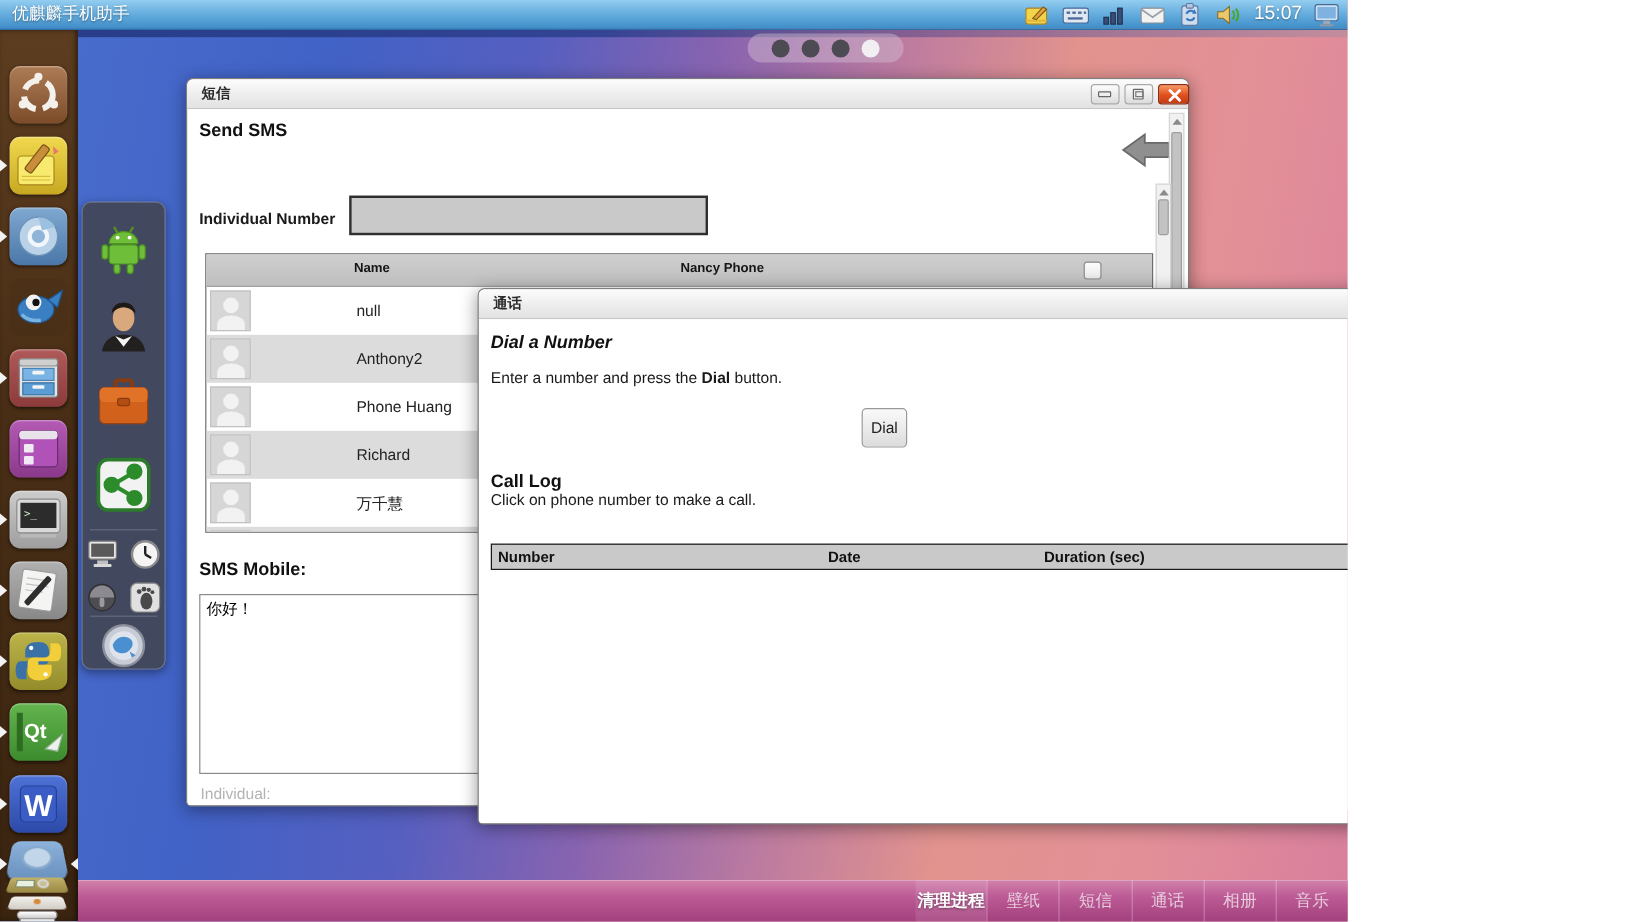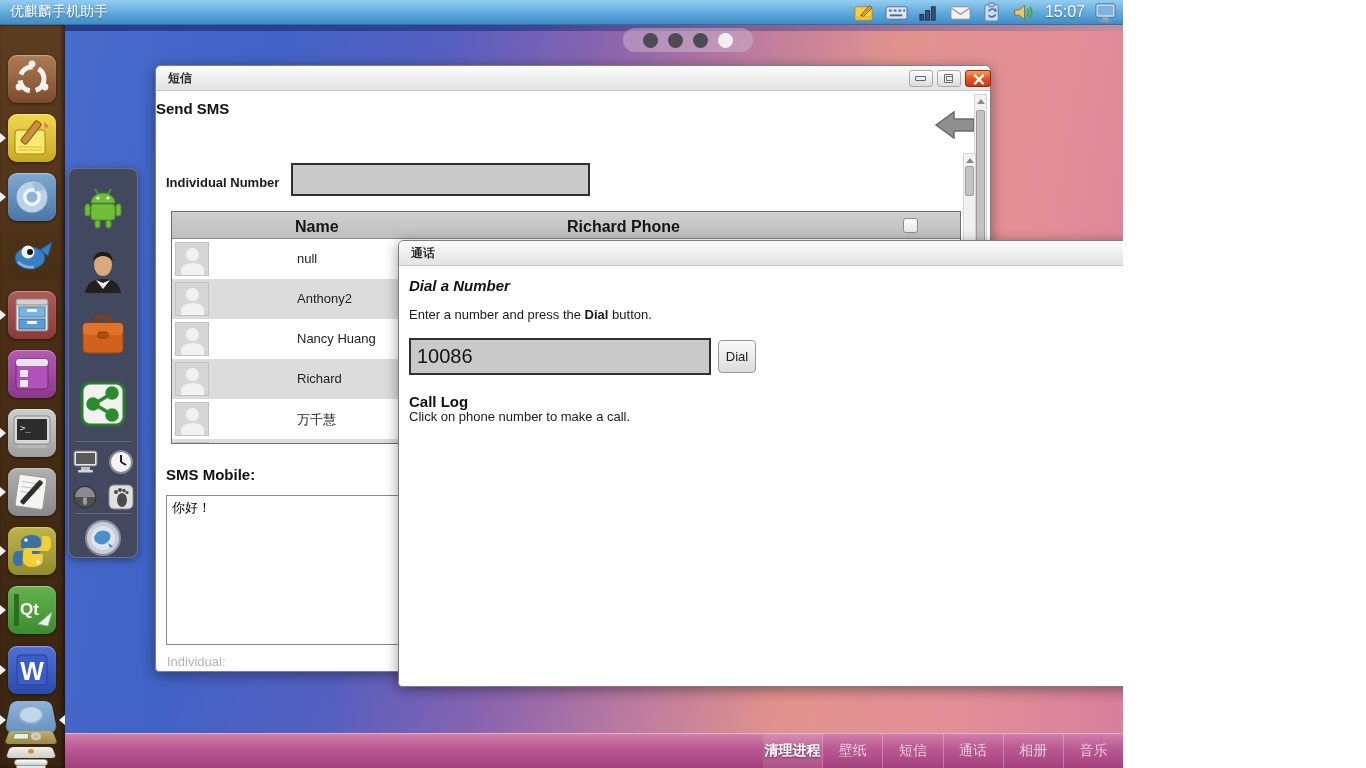--- a/index.html
+++ b/index.html
@@ -60,21 +60,21 @@
   
   .sb-track{position:absolute;background:#f1f1f1;border:1px solid #d5d5d5;}
   .sb-thumb{position:absolute;left:1px;right:1px;background:#c3c3c3;border:1px solid #9e9e9e;border-radius:2px;}
   .tri-up{position:absolute;left:50%;transform:translateX(-50%);width:0;height:0;
     border-left:4px solid transparent;border-right:4px solid transparent;border-bottom:5px solid #8a8a8a;}
   .tri-down{position:absolute;left:50%;transform:translateX(-50%);width:0;height:0;
     border-left:4px solid transparent;border-right:4px solid transparent;border-top:5px solid #8a8a8a;}
   
   .ctable{position:absolute;left:15px;top:145px;width:790px;height:233px;border:1px solid #6e6e6e;overflow:hidden;background:#fff;}
   .chead{position:relative;height:27px;background:linear-gradient(180deg,#cfcfcf,#bfbfbf);border-bottom:1px solid #8a8a8a;
-    font-size:16px;font-weight:bold;color:#151515;}
+    font-size:11px;font-weight:bold;color:#151515;}
   .crow{position:relative;height:40px;font-size:13px;color:#222;}
   .crow.alt{background:#dcdcdc;}
   .avatar{position:absolute;left:3px;top:3px;width:34px;height:34px;background:#d6d6d6;border:1px solid #c2c2c2;overflow:hidden;}
   .av-head{position:absolute;left:10px;top:5px;width:13px;height:13px;border-radius:50%;background:#f2f2f2;}
   .av-body{position:absolute;left:5px;top:20px;width:23px;height:14px;border-radius:50% 50% 0 0;background:#f2f2f2;}
   .cname{position:absolute;left:125px;top:12px;}
   .checkbox{position:absolute;width:15px;height:15px;border:1px solid #8f8f8f;border-radius:3px;
     background:linear-gradient(180deg,#fdfdfd,#e8e8e8);}
   
   .dl-head{position:absolute;left:10px;top:212px;width:911px;height:22px;background:#c9c9c9;
@@ -369,38 +369,38 @@
       </div>
     <div class="wbtn close" style="left:809px;width:26px;">
       <svg width="26" height="17" viewBox="0 0 26 17">
           <g stroke="#fff" stroke-width="2.4" stroke-linecap="round">
             <line x1="9" y1="4.5" x2="17" y2="12.5"></line>
             <line x1="17" y1="4.5" x2="9" y2="12.5"></line>
           </g>
         </svg>
     </div>
 
-    <div class="h1" style="position:absolute;left:0;top:34px;">Send SMS</div>
+    <div class="h1" style="position:absolute;left:10px;top:34px;">Send SMS</div>
 
     <svg style="position:absolute;left:778px;top:43px;" width="42" height="32" viewBox="0 0 42 32">
       <path d="M2 16 L20 3 L20 10 L40 10 L40 22 L20 22 L20 29 Z" fill="#8f8f8f" stroke="#6a6a6a" stroke-width="1.5"></path>
     </svg>
 
     <div class="sb-track" style="right:3px;top:28px;width:13px;bottom:4px;">
       <div class="tri-up" style="top:4px;"></div>
       <div class="sb-thumb" style="top:15px;height:545px;"></div>
     </div>
 
     <div class="txt" style="position:absolute;left:10px;top:109px;font-weight:bold;">Individual Number</div>
     <input class="gray-input" style="position: absolute; left: 135px; top: 97px; width: 299px; height: 33px; font-size: 16px; padding: 0px 6px;" value="">
 
     <div class="ctable">
       <div class="chead">
         <span style="position:absolute;left:123px;top:6px;">Name</span>
-        <span style="position:absolute;left:395px;top:6px;">Richard Phone</span>
+        <span style="position:absolute;left:395px;top:6px;">Nancy Phone</span>
         <span class="checkbox" style="right:42px;top:6px;"></span>
       </div>
       <div class="crow">
         <span class="avatar">
             <span class="av-head"></span>
             <span class="av-body"></span>
           </span>
         <span class="cname">null</span>
       </div>
       <div class="crow alt">
@@ -408,21 +408,21 @@
             <span class="av-head"></span>
             <span class="av-body"></span>
           </span>
         <span class="cname">Anthony2</span>
       </div>
       <div class="crow">
         <span class="avatar">
             <span class="av-head"></span>
             <span class="av-body"></span>
           </span>
-        <span class="cname">Nancy Huang</span>
+        <span class="cname">Phone Huang</span>
       </div>
       <div class="crow alt">
         <span class="avatar">
             <span class="av-head"></span>
             <span class="av-body"></span>
           </span>
         <span class="cname">Richard</span>
       </div>
       <div class="crow">
         <span class="avatar">
@@ -462,26 +462,30 @@
             <line x1="9" y1="4.5" x2="17" y2="12.5"></line>
             <line x1="17" y1="4.5" x2="9" y2="12.5"></line>
           </g>
         </svg>
     </div>
 
     <div class="h1" style="position:absolute;left:10px;top:36px;font-style:italic;">Dial a Number</div>
     <div class="txt" style="position:absolute;left:10px;top:66px;">
       <span>Enter a number and press the </span><b>Dial</b><span> button.</span>
     </div>
-    <input class="gray-input" style="position: absolute; left: 10px; top: 97px; width: 302px; height: 37px; font-size: 20px; padding: 0px 6px; color: rgb(17, 17, 17);" value="10086">
     <button style="position:absolute;left:319px;top:99px;width:38px;height:33px;font-size:13px;border:1px solid #999;border-radius:4px;background:linear-gradient(180deg,#fafafa,#dcdcdc);color:#222;">Dial</button>
 
     <div class="h1" style="position:absolute;left:10px;top:152px;">Call Log</div>
     <div class="txt" style="position:absolute;left:10px;top:168px;">Click on phone number to make a call.</div>
 
+    <div class="dl-head">
+      <span style="position:absolute;left:5px;top:3px;">Number</span>
+      <span style="position:absolute;left:280px;top:3px;">Date</span>
+      <span style="position:absolute;left:460px;top:3px;">Duration (sec)</span>
+    </div>
     <div style="position:absolute;left:10px;top:234px;width:911px;height:200px;background:#fff;"></div>
 
     <div class="sb-track" style="right:3px;top:28px;width:14px;bottom:4px;">
       <div class="tri-up" style="top:4px;"></div>
       <div class="sb-thumb" style="top:14px;bottom:28px;"></div>
       <div class="tri-down" style="bottom:4px;"></div>
     </div>
   </div>
 
   <div class="bottom-bar">

